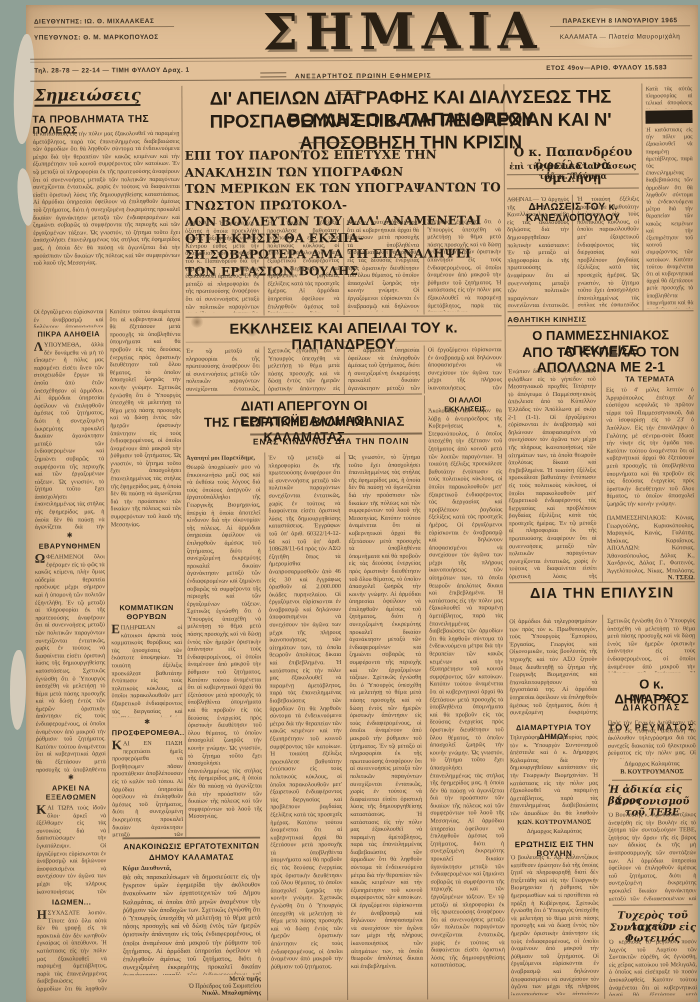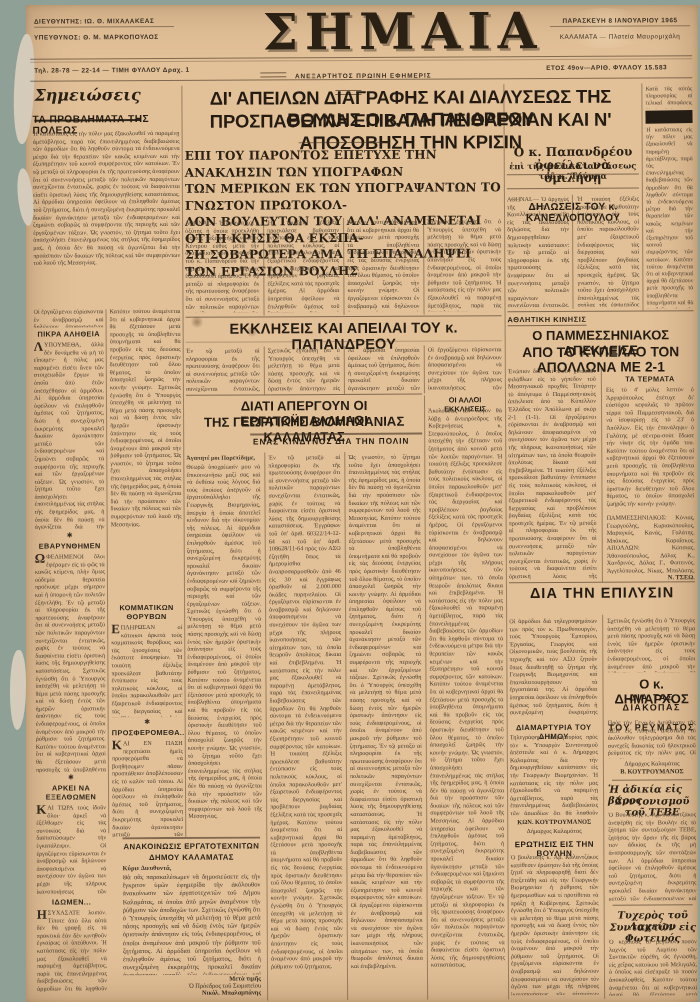--- a/index.html
+++ b/index.html
@@ -84,21 +84,21 @@
   <div class="vr" style="left:264px;top:346px;height:48px;"></div>
   <div class="vr" style="left:344px;top:346px;height:48px;"></div>
   <div class="vr" style="left:424px;top:346px;height:48px;"></div>
   <div class="vr" style="left:264px;top:452px;height:548px;"></div>
   <div class="vr" style="left:344px;top:452px;height:548px;"></div>
   <div class="vr" style="left:424px;top:396px;height:604px;"></div>
   <div class="vr" style="left:573px;top:196px;height:114px;"></div>
   <div class="vr" style="left:601px;top:368px;height:215px;"></div>
   <div class="vr" style="left:601px;top:616px;height:384px;"></div>
 
-  <div class="abs serif-head" style="left:36px;top:84px;font-style:italic;font-size:16px;border-bottom:2px solid #32281c;padding-bottom:15px;">Σημειώσεις</div>
+  <div class="abs serif-head" style="left:36px;top:84px;font-style:italic;font-size:16px;border-bottom:2px solid #32281c;padding-bottom:0;">Σημειώσεις</div>
   <div class="abs sans-head" style="left:34px;top:112px;width:147px;font-size:10.2px;letter-spacing:.4px;">ΤΑ ΠΡΟΒΛΗΜΑΤΑ ΤΗΣ ΠΟΛΕΩΣ</div>
   <div class="abs t6" style="left:34px;top:128px;width:147px;height:176px;">Ἡ κατάστασις εἰς τὴν πόλιν μας ἐξακολουθεῖ νὰ παραμένῃ ἀμετάβλητος, παρὰ τὰς ἐπανειλημμένας διαβεβαιώσεις τῶν ἁρμοδίων ὅτι θὰ ληφθοῦν σύντομα τὰ ἐνδεικνυόμενα μέτρα διὰ τὴν θεραπείαν τῶν κακῶς κειμένων καὶ τὴν ἐξυπηρέτησιν τοῦ κοινοῦ συμφέροντος τῶν κατοίκων.  Ἐν τῷ μεταξὺ αἱ πληροφορίαι ἐκ τῆς πρωτευούσης ἀναφέρουν ὅτι αἱ συνεννοήσεις μεταξὺ τῶν πολιτικῶν παραγόντων συνεχίζονται ἐντατικῶς, χωρὶς ἐν τούτοις νὰ διαφαίνεται εἰσέτι ὁριστικὴ λύσις τῆς δημιουργηθείσης καταστάσεως.  Αἱ ἁρμόδιαι ὑπηρεσίαι ὀφείλουν νὰ ἐπιληφθοῦν ἀμέσως τοῦ ζητήματος, διότι ἡ συνεχιζομένη ἐκκρεμότης προκαλεῖ δικαίαν ἀγανάκτησιν μεταξὺ τῶν ἐνδιαφερομένων καὶ ζημιώνει σοβαρῶς τὰ συμφέροντα τῆς περιοχῆς καὶ τῶν ἐργαζομένων τάξεων.  Ὡς γνωστόν, τὸ ζήτημα τοῦτο ἔχει ἀπασχολήσει ἐπανειλημμένως τὰς στήλας τῆς ἐφημερίδος μας, ἡ ὁποία δὲν θὰ παύσῃ νὰ ἀγωνίζεται διὰ τὴν προάσπισιν τῶν δικαίων τῆς πόλεως καὶ τῶν συμφερόντων τοῦ λαοῦ τῆς Μεσσηνίας.</div>
 
   <div class="abs colflex" style="left:34px;top:306px;width:148px;height:694px;overflow:hidden;">
     <div style="width:70px;">
       <div class="t6" style="height:20px;">Οἱ ἐργαζόμενοι εὑρίσκονται ἐν ἀναβρασμῷ καὶ δηλώνουν ἀποφασισμένοι νὰ συνεχίσουν τὸν ἀγῶνα των μέχρι τῆς πλήρους ἱκανοποιήσεως τῶν αἰτημάτων των, τὰ ὁποῖα θεωροῦν ἀπολύτως δίκαια καὶ ἐπιβεβλημένα.</div>
       <div class="shead">ΠΙΚΡΑ ΑΛΗΘΕΙΑ</div>
       <div class="t6 dc" style="height:190px;">ΛΥΠΟΥΜΕΘΑ, ἀλλὰ δὲν δυνάμεθα νὰ μὴ τὸ εἴπωμεν· ἡ πόλις μας παραμένει εἰσέτι ἄνευ τῶν στοιχειωδῶν ἔργων τὰ ὁποῖα ἀπὸ ἐτῶν ὑπεσχέθησαν οἱ ἁρμόδιοι.  Αἱ ἁρμόδιαι ὑπηρεσίαι ὀφείλουν νὰ ἐπιληφθοῦν ἀμέσως τοῦ ζητήματος, διότι ἡ συνεχιζομένη ἐκκρεμότης προκαλεῖ δικαίαν ἀγανάκτησιν μεταξὺ τῶν ἐνδιαφερομένων καὶ ζημιώνει σοβαρῶς τὰ συμφέροντα τῆς περιοχῆς καὶ τῶν ἐργαζομένων τάξεων.  Ὡς γνωστόν, τὸ ζήτημα τοῦτο ἔχει ἀπασχολήσει ἐπανειλημμένως τὰς στήλας τῆς ἐφημερίδος μας, ἡ ὁποία δὲν θὰ παύσῃ νὰ ἀγωνίζεται διὰ τὴν προάσπισιν τῶν δικαίων τῆς πόλεως καὶ τῶν συμφερόντων τοῦ λαοῦ τῆς Μεσσηνίας.</div>
       <div class="star">✱</div>
       <div class="shead">ΕΒΑΡΥΝΘΗΜΕΝ</div>

